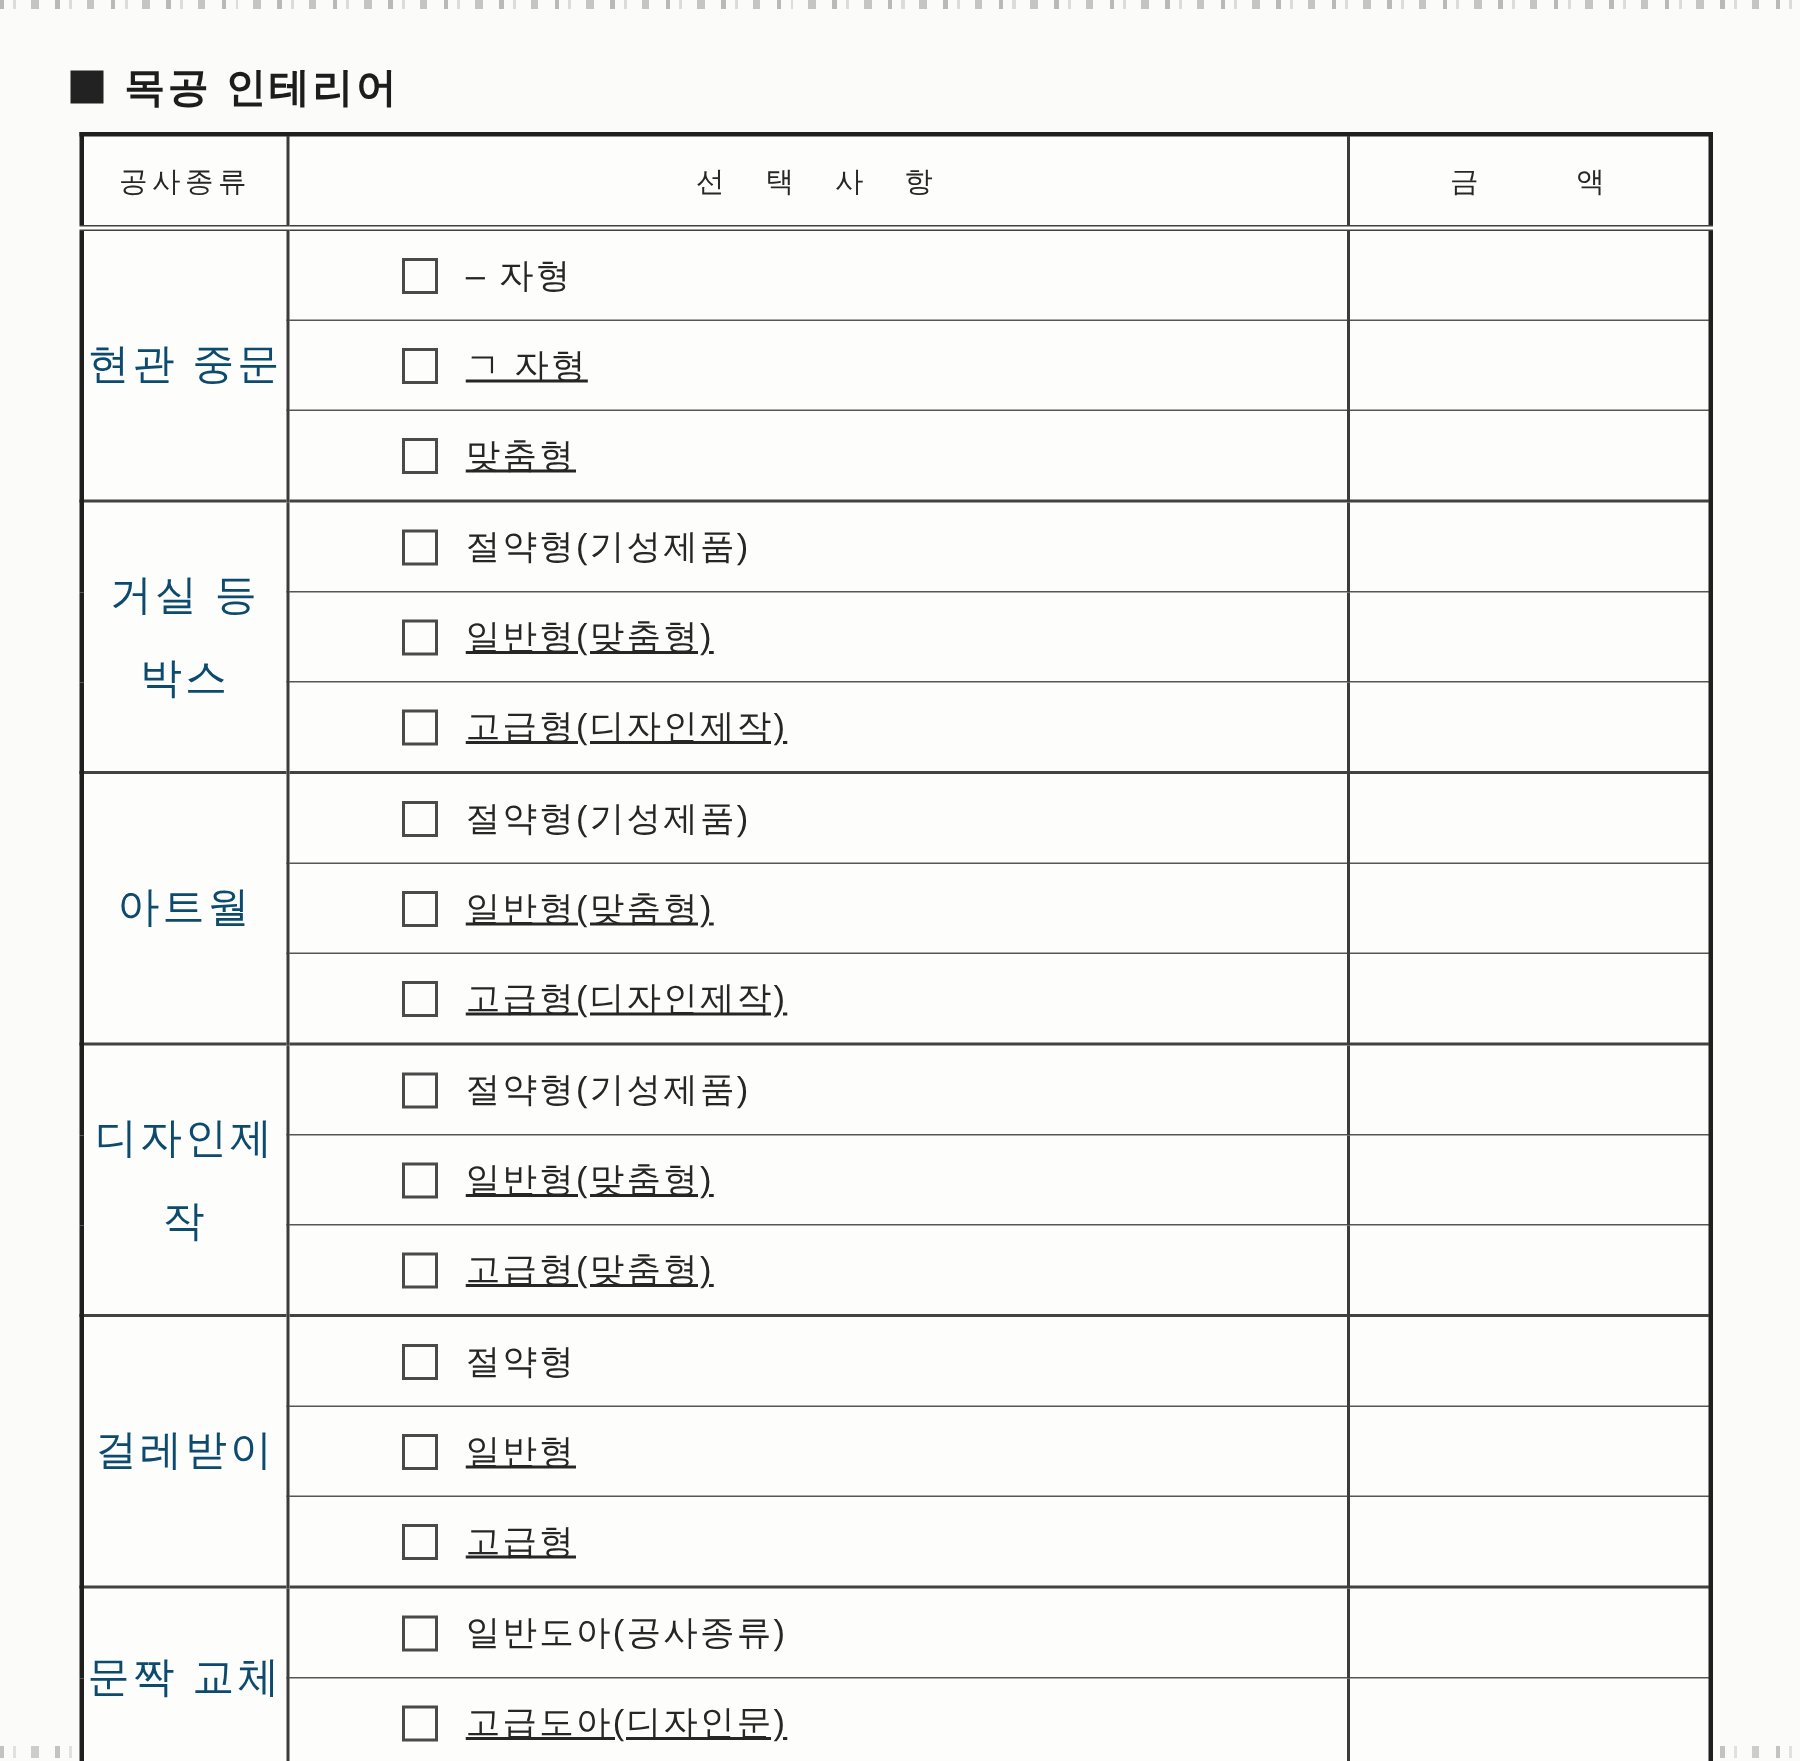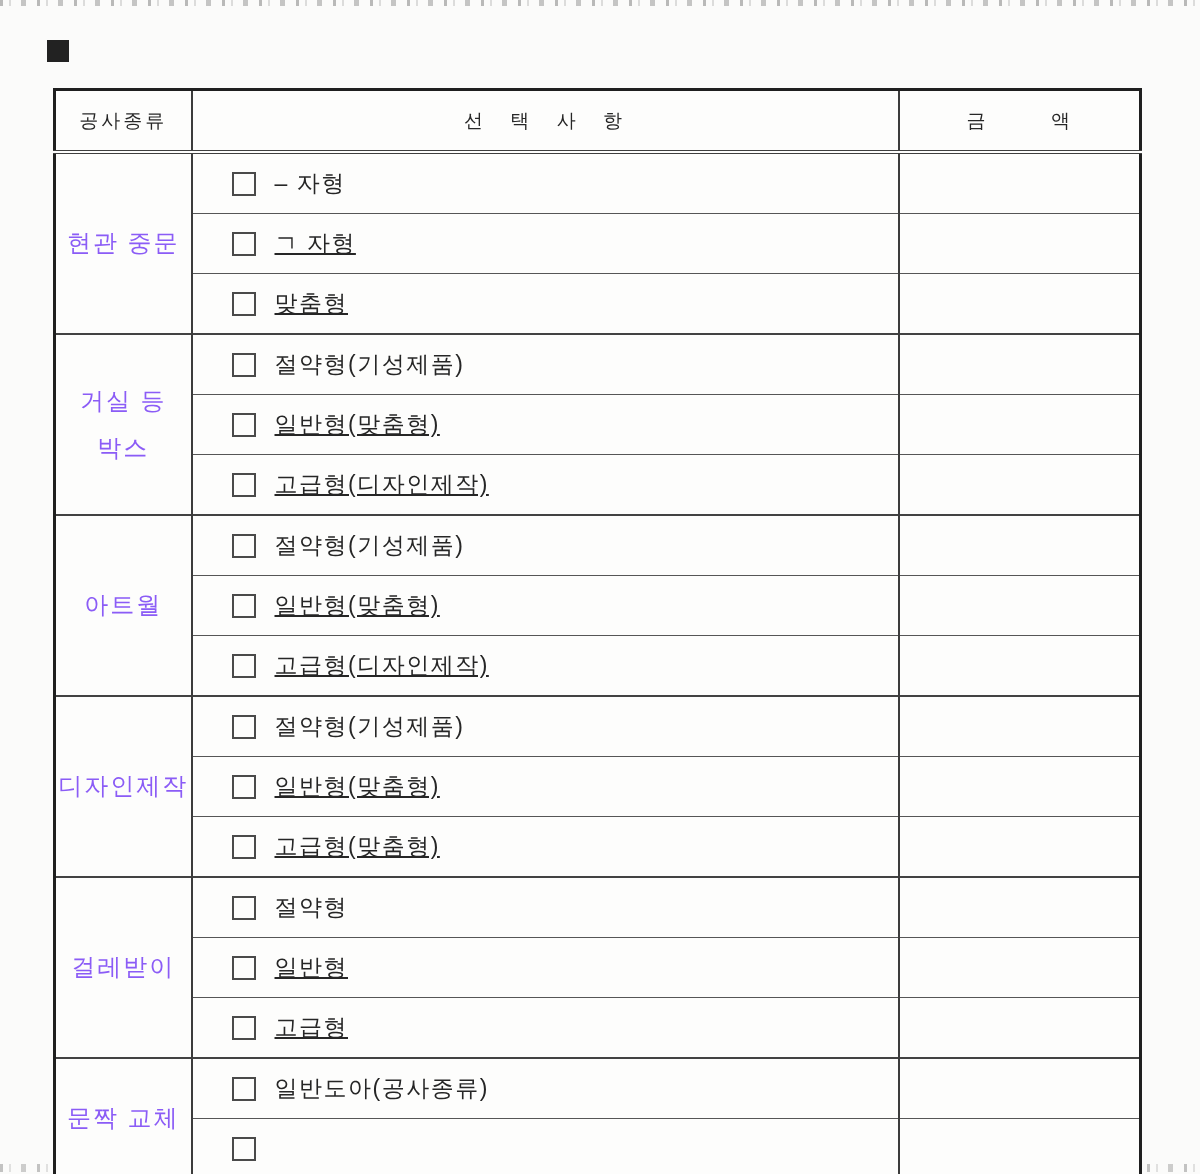--- a/index.html
+++ b/index.html
@@ -85,55 +85,57 @@
     vertical-align: middle;
     border-left: 2px solid #3c3c3c;
     border-right: 2px solid #3c3c3c;
     background: transparent;
   }
   tr.group-start td { border-top: 2px solid #424242; }
   tr.inner-row td   { border-top: 1px solid #565656; text-decoration: underline; }
 
   td.type-cell {
     text-align: center;
-    font-size: 24px;
-    color: #8b5cf6;
+    font-size: 28px;
+    color: #0c4a6e;
     letter-spacing: 2px;
     line-height: 1.95;
   }
   td.option-cell {
     padding-left: 39px;
     font-size: 23px;
     color: #262626;
     letter-spacing: 1.5px;
   }
   .option-inner {
     display: flex;
     align-items: center;
     gap: 19px;
+    margin-left: 36px;
   }
   .checkbox {
     display: inline-block;
     width: 20px;
     height: 20px;
     border: 2px solid #4a4a4a;
     background: #fdfdfc;
     flex: 0 0 auto;
   }
   td.amount-cell { }
 </style>
 </head>
 <body>
 
 <div class="page">
   <div class="scan-band top"></div>
   <div class="scan-band bottom"></div>
 
   <div class="doc-title">
     <span class="title-bullet"></span>
+    <span>목공 인테리어</span>
   </div>
 
   <table class="form-table">
     <colgroup>
       <col class="c-type">
       <col class="c-option">
       <col class="c-amount">
     </colgroup>
     <thead>
       <tr>
@@ -290,19 +292,20 @@
               <span class="checkbox"></span>
               <span>일반도아(공사종류)</span>
             </span>
           </td>
           <td class="amount-cell"></td>
         </tr>
         <tr class="inner-row">
           <td class="option-cell">
             <span class="option-inner">
               <span class="checkbox"></span>
+              <span>고급도아(디자인문)</span>
             </span>
           </td>
           <td class="amount-cell"></td>
         </tr>
       </tbody>
   </table>
 </div>
 
 </body></html>

